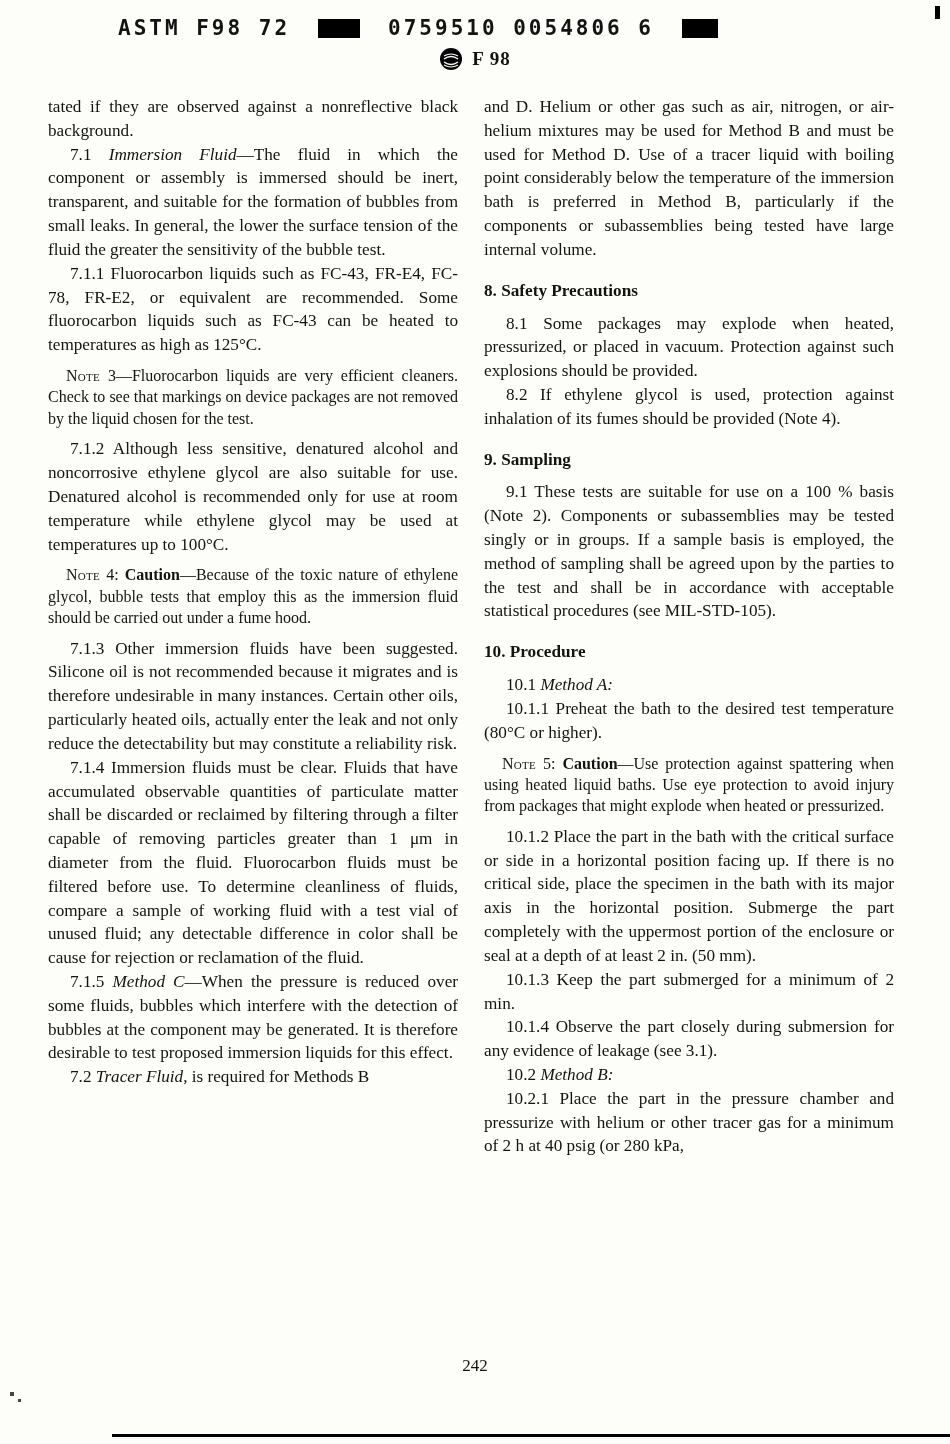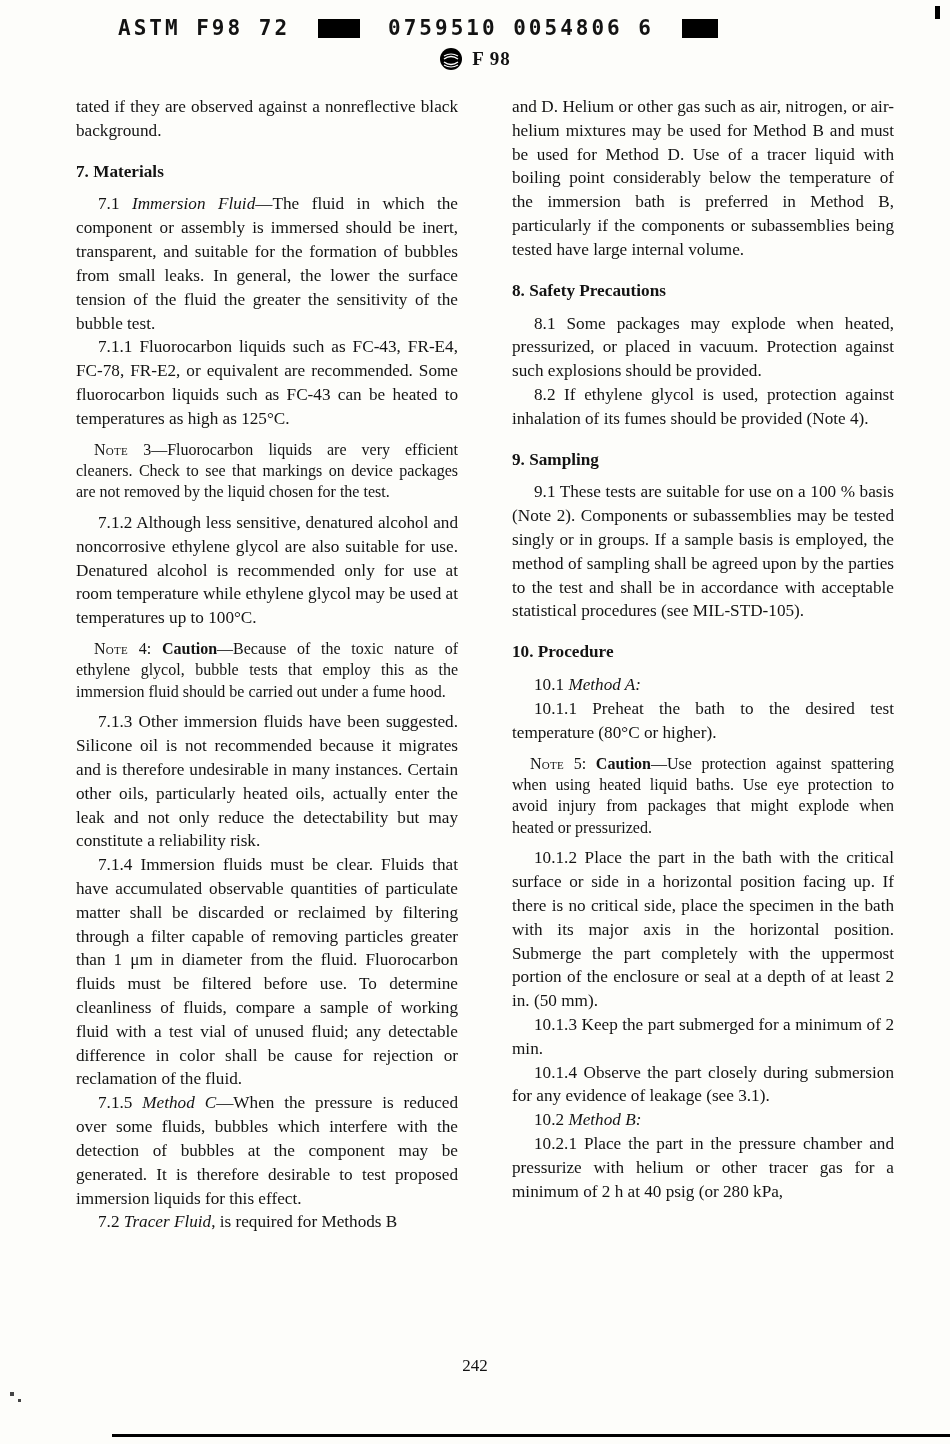--- a/index.html
+++ b/index.html
@@ -27,21 +27,21 @@
     display:flex; justify-content:center; align-items:center; gap:9px;
     margin-top:7px;
   }
   .stamp-text { font-weight:bold; font-size:19px; letter-spacing:1px; }
   
   .columns {
     display:flex; gap:26px;
     padding:24px 56px 0 48px;
     text-align:justify;
   }
-  .col { flex:1; font-size:17.2px; line-height:1.385;margin-left:28px; }
+  .col { flex:1; font-size:17.2px; line-height:1.385; }
   .col p { margin:0; text-indent:22px; }
   .col p.para_noindent { text-indent:0; }
   .col h3 {
     font-size:17.2px; font-weight:bold;
     margin:17px 0 9px 0; text-indent:0; text-align:left;
   }
   .col p.note {
     font-size:16px; line-height:1.34;
     margin:8px 0; text-indent:18px;
   }
@@ -86,21 +86,20 @@
         <path d="M5 15 q7 5 14 0" stroke="#fff" stroke-width="1.4" fill="none"></path>
         <path d="M5 18 q7 4 14 0" stroke="#fff" stroke-width="1.1" fill="none"></path>
       </svg>
     </span>
     <span class="stamp-text">F 98</span>
   </div>
 
   <div class="columns">
     <div class="col" id="col-left">
         <p class="para_noindent"><span>tated if they are observed against a nonreflective black background.</span></p>
-        <h3 class="heading"><span>7. Materials</span></h3>
         <p class="para"><span>7.1 </span><span class="it">Immersion Fluid</span><span>—The fluid in which the component or assembly is immersed should be inert, transparent, and suitable for the formation of bubbles from small leaks. In general, the lower the surface tension of the fluid the greater the sensitivity of the bubble test.</span></p>
         <p class="para"><span>7.1.1 Fluorocarbon liquids such as FC-43, FR-E4, FC-78, FR-E2, or equivalent are recommended. Some fluorocarbon liquids such as FC-43 can be heated to temperatures as high as 125°C.</span></p>
         <p class="note"><span class="sc">Note</span><span> 3—Fluorocarbon liquids are very efficient cleaners. Check to see that markings on device packages are not removed by the liquid chosen for the test.</span></p>
         <p class="para"><span>7.1.2 Although less sensitive, denatured alcohol and noncorrosive ethylene glycol are also suitable for use. Denatured alcohol is recommended only for use at room temperature while ethylene glycol may be used at temperatures up to 100°C.</span></p>
         <p class="note"><span class="sc">Note</span><span> 4: </span><span class="bd">Caution</span><span>—Because of the toxic nature of ethylene glycol, bubble tests that employ this as the immersion fluid should be carried out under a fume hood.</span></p>
         <p class="para"><span>7.1.3 Other immersion fluids have been suggested. Silicone oil is not recommended because it migrates and is therefore undesirable in many instances. Certain other oils, particularly heated oils, actually enter the leak and not only reduce the detectability but may constitute a reliability risk.</span></p>
         <p class="para"><span>7.1.4 Immersion fluids must be clear. Fluids that have accumulated observable quantities of particulate matter shall be discarded or reclaimed by filtering through a filter capable of removing particles greater than 1 μm in diameter from the fluid. Fluorocarbon fluids must be filtered before use. To determine cleanliness of fluids, compare a sample of working fluid with a test vial of unused fluid; any detectable difference in color shall be cause for rejection or reclamation of the fluid.</span></p>
         <p class="para"><span>7.1.5 </span><span class="it">Method C</span><span>—When the pressure is reduced over some fluids, bubbles which interfere with the detection of bubbles at the component may be generated. It is therefore desirable to test proposed immersion liquids for this effect.</span></p>
         <p class="para"><span>7.2 </span><span class="it">Tracer Fluid</span><span>, is required for Methods B</span></p>
       </div>

